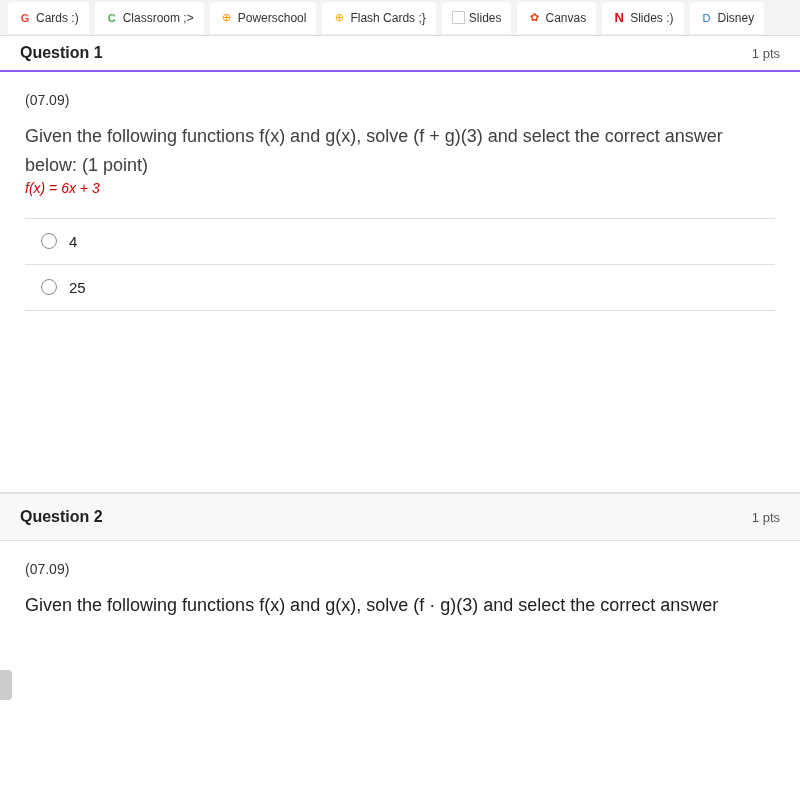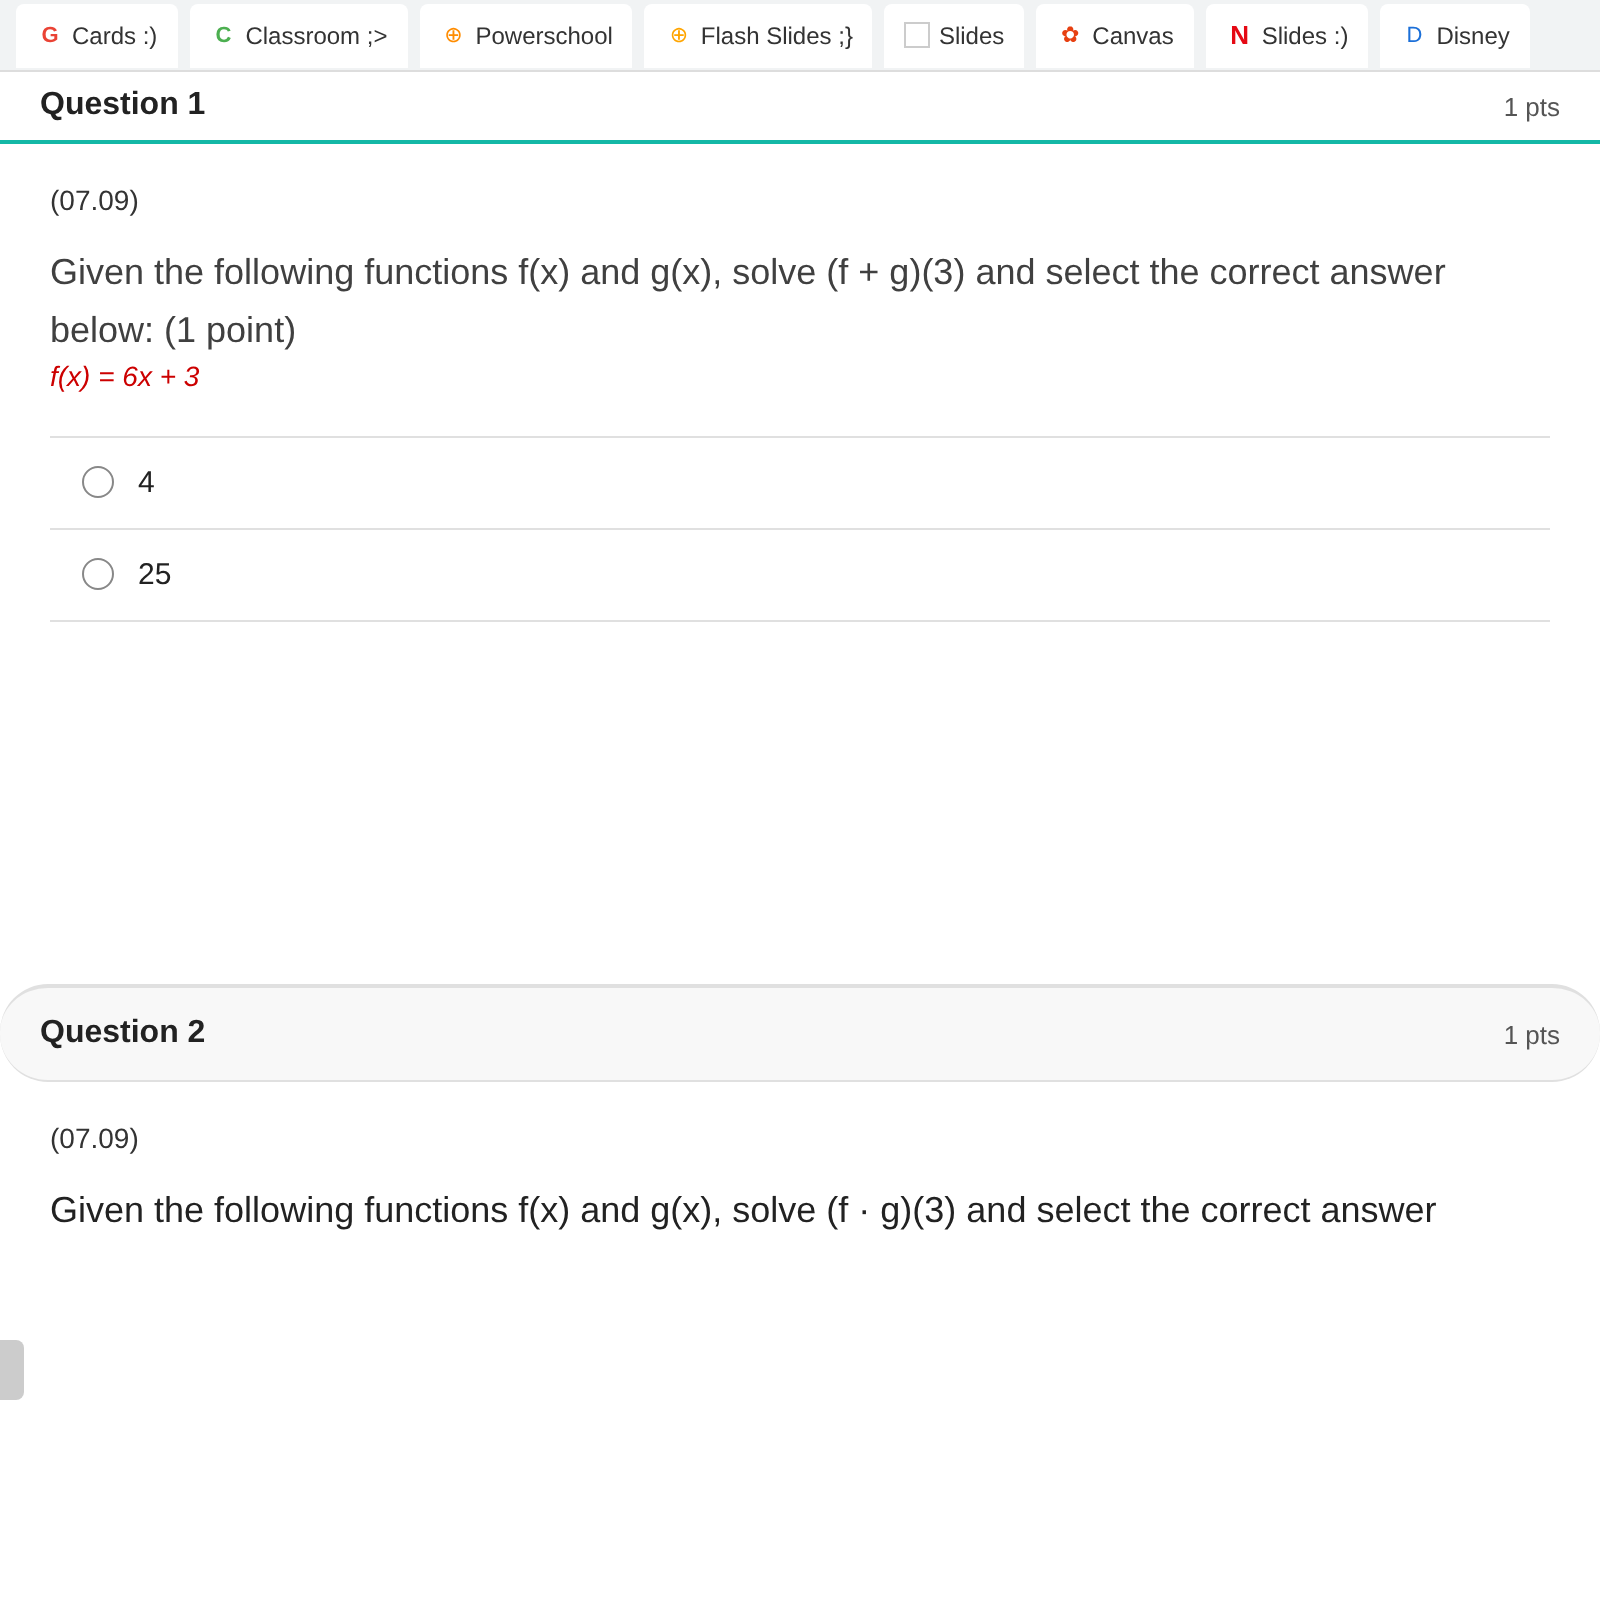--- a/index.html
+++ b/index.html
@@ -51,21 +51,21 @@
       background: #fff;
       overflow: hidden;
     }
 
     
     .question-header {
       display: flex;
       justify-content: space-between;
       align-items: center;
       padding: 8px 20px;
-      border-bottom: 2px solid #14b8a6;
+      border-bottom: 2px solid #8b5cf6;
       background: #fff;
     }
     .question-title {
       font-size: 16px;
       font-weight: bold;
       color: #222;
     }
     .question-pts {
       font-size: 13px;
       color: #555;
@@ -123,21 +123,20 @@
 
     
     .question2-header {
       display: flex;
       justify-content: space-between;
       align-items: center;
       padding: 14px 20px;
       background: #f8f8f8;
       border-top: 2px solid #e0e0e0;
       border-bottom: 1px solid #e0e0e0;
-      border-radius: 24px;
     }
     .question2-title {
       font-size: 16px;
       font-weight: bold;
       color: #222;
     }
     .question2-pts {
       font-size: 13px;
       color: #555;
     }
@@ -178,21 +177,21 @@
   <div class="tab-item">
     <span class="tab-icon classroom">C</span>
     <span>Classroom ;&gt;</span>
   </div>
   <div class="tab-item">
     <span class="tab-icon powerschool">⊕</span>
     <span>Powerschool</span>
   </div>
   <div class="tab-item">
     <span class="tab-icon flashcards">⊕</span>
-    <span>Flash Slides ;}</span>
+    <span>Flash Cards ;}</span>
   </div>
   <div class="tab-item">
     <span class="tab-icon slides">□</span>
     <span>Slides</span>
   </div>
   <div class="tab-item">
     <span class="tab-icon canvas">✿</span>
     <span>Canvas</span>
   </div>
   <div class="tab-item">

